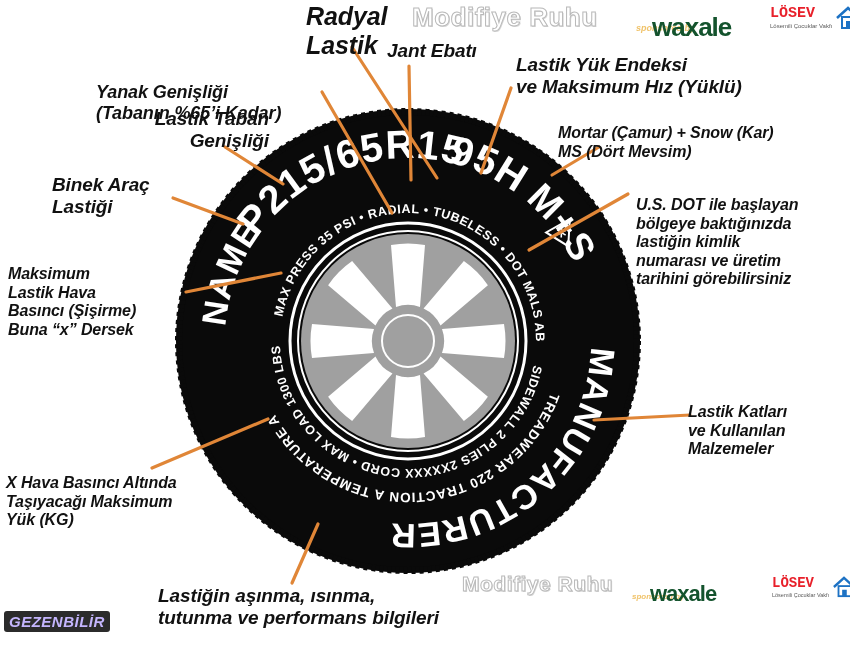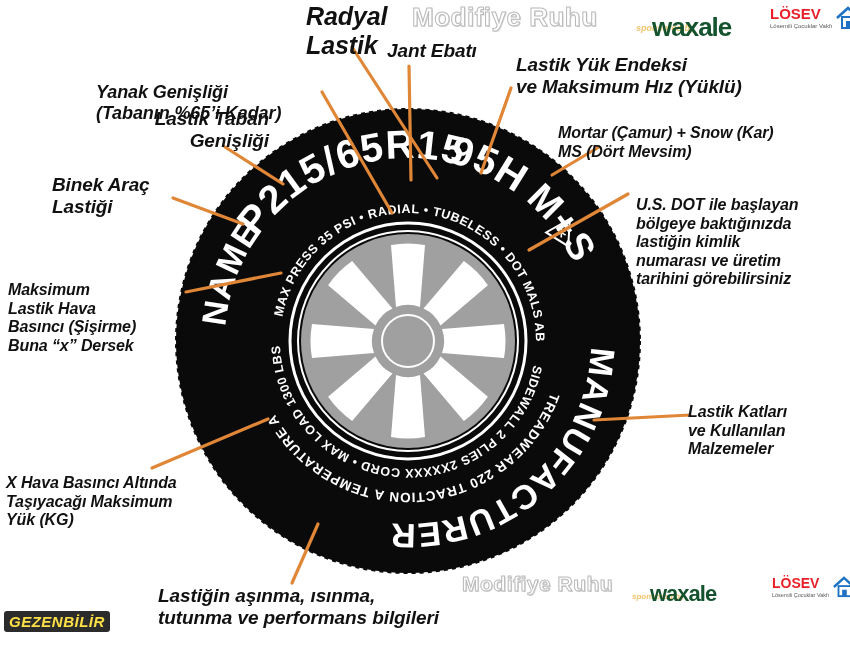--- a/index.html
+++ b/index.html
@@ -67,35 +67,35 @@
     margin-top: 15px;
   }
   .wm-waxale {
     font-family: "Liberation Sans", sans-serif;
     font-weight: bold;
     color: #14532d;
     letter-spacing: -1px;
     white-space: nowrap;
   }
   .wm-losev-name {
-    font-family: Liberation Sans, sans-serif;
+    font-family: Liberation Mono, monospace;
     font-weight: bold;
     color: #e8202a;
     white-space: nowrap;
   }
   .wm-losev-sub {
     font-family: "Liberation Sans", sans-serif;
     color: #5a5a5a;
     white-space: nowrap;
   }
   .wm-gezen {
     font-family: "Liberation Sans", sans-serif;
     font-weight: bold;
     font-style: italic;
-    color: #fde047;
+    color: #c4b5fd;
     background: #2b2b2b;
     padding: 2px 5px;
     border-radius: 3px;
     letter-spacing: 0.5px;
     white-space: nowrap;
   }
 </style>
 </head>
 <body>
 
@@ -238,21 +238,21 @@
       <div class="label" style="left: 558px; top: 124px; width: 290px; font-size: 16px; text-align: left;">Mortar (Çamur) + Snow (Kar)
 MS (Dört Mevsim)</div>
       <div class="label" style="left: 636px; top: 196px; width: 215px; font-size: 16px; text-align: left;">U.S. DOT ile başlayan
 bölgeye baktığınızda
 lastiğin kimlik
 numarası ve üretim
 tarihini görebilirsiniz</div>
       <div class="label" style="left: 688px; top: 403px; width: 160px; font-size: 16px; text-align: left;">Lastik Katları
 ve Kullanılan
 Malzemeler</div>
-      <div class="label" style="left: 8px; top: 281px; width: 180px; font-size: 16px; text-align: left;">Maksimum
+      <div class="label" style="left: 8px; top: 265px; width: 180px; font-size: 16px; text-align: left;">Maksimum
 Lastik Hava
 Basıncı (Şişirme)
 Buna “x” Dersek</div>
       <div class="label" style="left: 6px; top: 474px; width: 228px; font-size: 16px; text-align: left;">X Hava Basıncı Altında
 Taşıyacağı Maksimum
 Yük (KG)</div>
       <div class="label" style="left: 158px; top: 585px; width: 390px; font-size: 19px; text-align: left;">Lastiğin aşınma, ısınma,
 tutunma ve performans bilgileri</div>
     </div>
 

